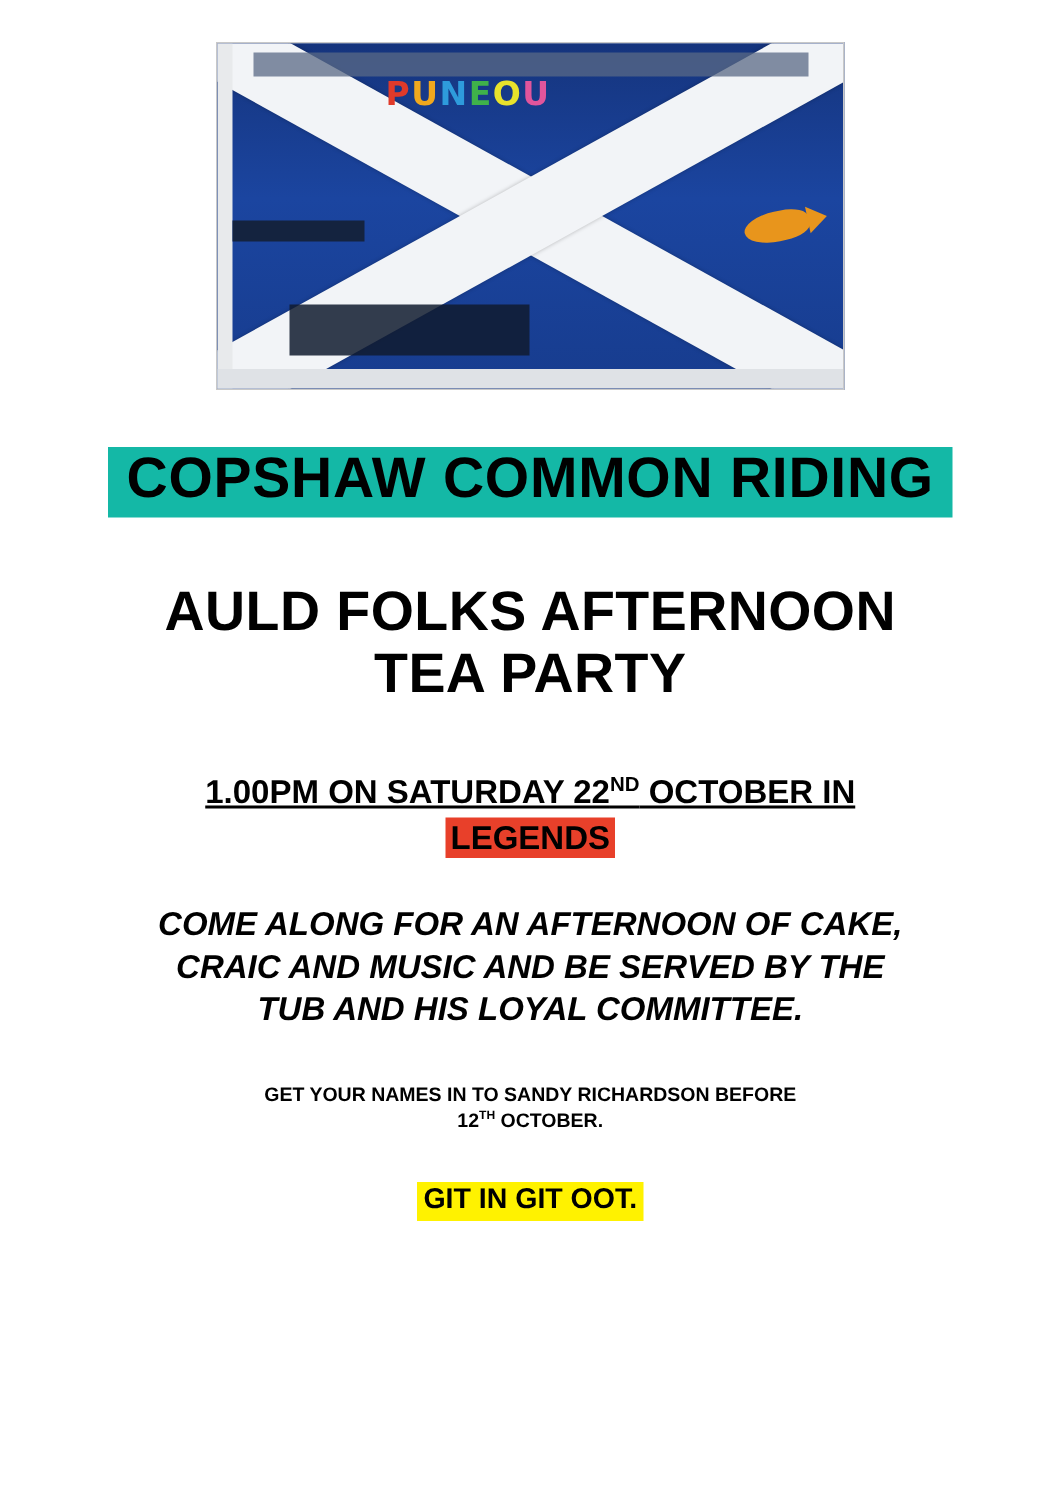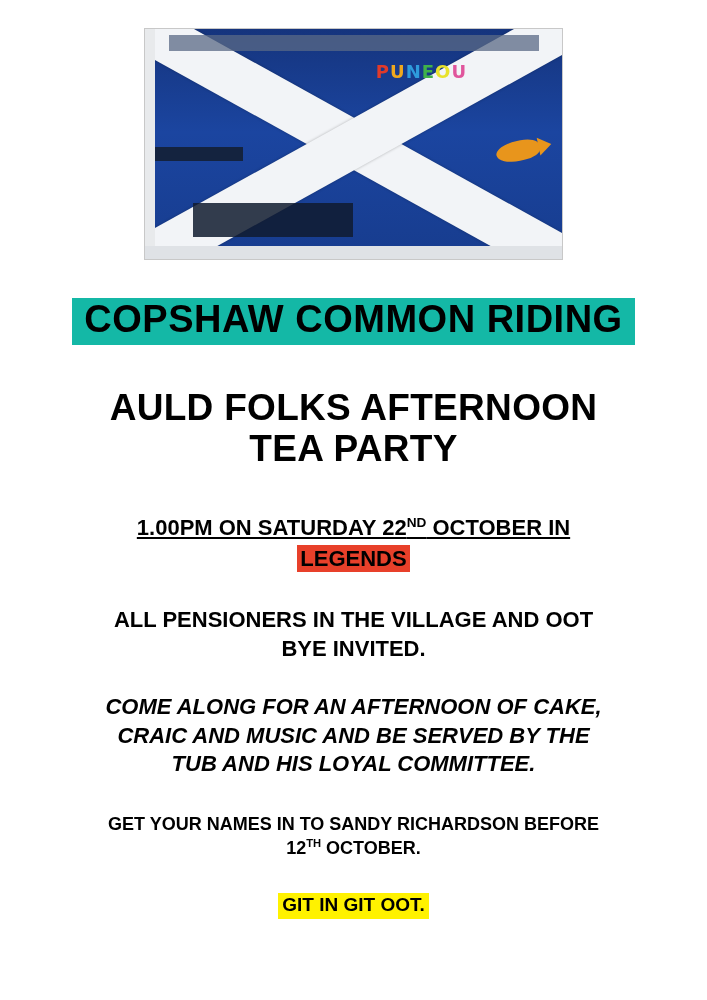--- a/index.html
+++ b/index.html
@@ -57,28 +57,28 @@
     position: absolute;
     top: 6px;
     left: 24px;
     width: 370px;
     height: 16px;
     background: #5a6a86;
     opacity: 0.75;
   }
   .letters {
     position: absolute;
-    top: 34px;
+    top: 23px;
     left: 112px;
     width: 210px;
-    text-align: right;
+    text-align: left;
     line-height: 1.05;
     font-family: "DejaVu Sans", sans-serif;
     font-weight: bold;
-    font-size: 18px;
+    font-size: 22px;
     letter-spacing: 1px;
   }
   .letters span { display: inline-block; }
   .letters .l1 { color: #e03a2a; }
   .letters .l2 { color: #f0a81e; }
   .letters .l3 { color: #2e9bdc; }
   .letters .l4 { color: #3fb24a; }
   .letters .l5 { color: #e8e22c; }
   .letters .l6 { color: #e0559c; }
 
@@ -182,21 +182,21 @@
     font-size: 22px;
     font-weight: bold;
     text-align: center;
     line-height: 1.3;
     width: 620px;
   }
   .para.tight { margin-top: 30px; font-style: italic; }
 
   .small-para {
     margin-top: 34px;
-    font-size: 18px;
+    font-size: 13px;
     font-weight: bold;
     text-align: center;
     line-height: 1.3;
     width: 640px;
   }
 
   .footer-band {
     margin-top: 32px;
     background: #fff200;
     padding: 1px 4px 3px 4px;
@@ -235,24 +235,20 @@
     <div>TEA PARTY</div>
   </div>
 
   <div class="when-line">
     <span>1.00PM ON SATURDAY 22</span><sup>ND</sup><span> OCTOBER IN</span>
     <div>
       <span class="venue">LEGENDS</span>
     </div>
   </div>
 
-  <div class="para">
-    <div>ALL PENSIONERS IN THE VILLAGE AND OOT</div>
-    <div>BYE INVITED.</div>
-  </div>
 
   <div class="para tight">
     <div>COME ALONG FOR AN AFTERNOON OF CAKE,</div>
     <div>CRAIC AND MUSIC AND BE SERVED BY THE</div>
     <div>TUB AND HIS LOYAL COMMITTEE.</div>
   </div>
 
   <div class="small-para">
     <div>GET YOUR NAMES IN TO SANDY RICHARDSON BEFORE</div>
     <div>

